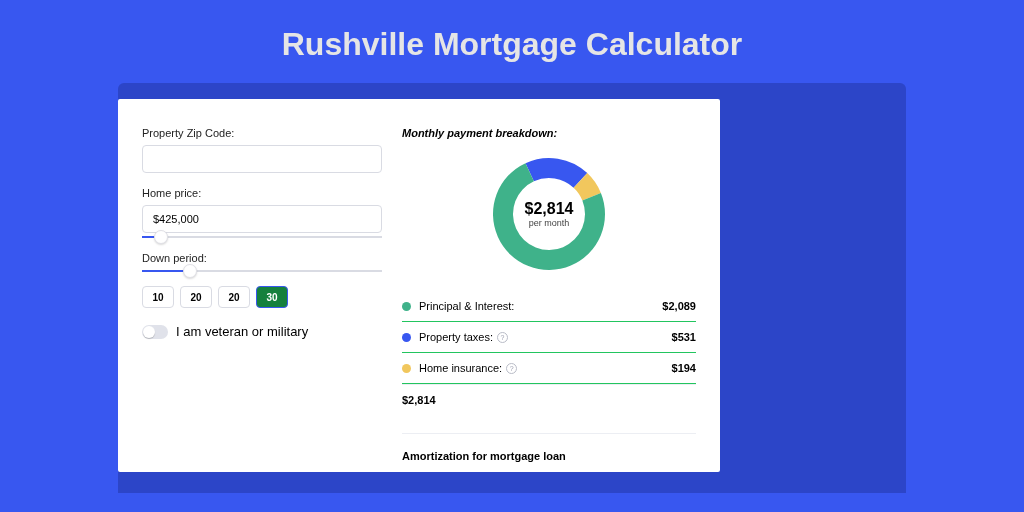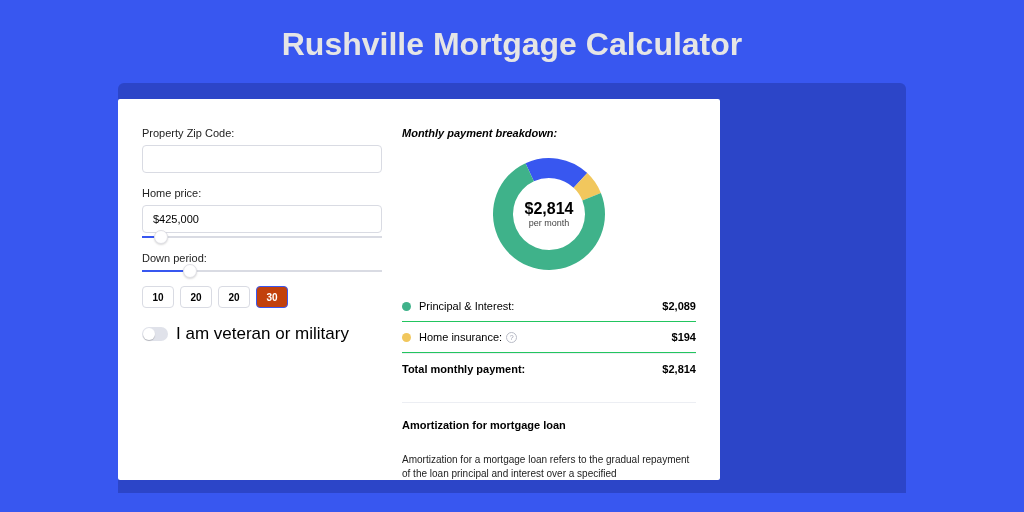--- a/index.html
+++ b/index.html
@@ -104,21 +104,21 @@
     border-radius: 4px;
     background: #fff;
     font-size: 10px;
     font-weight: 600;
     display: flex;
     align-items: center;
     justify-content: center;
     cursor: pointer;
   }
   .period-btn.active {
-    background: #c2410c;
+    background: #15803d;
     color: #fff;
     border-color: #3857f0;
   }
   .toggle-row {
     display: flex;
     align-items: center;
     gap: 8px;
     margin-top: 16px;
   }
   .toggle {
@@ -199,21 +199,21 @@
     font-size:7px;color:#9a9dad;align-items:center;justify-content:center;
   }
   .amort-section {
     margin-top: 18px;
     border-top: 1px solid #eceef3;
     padding-top: 16px;
   }
   .amort-title {
     font-size: 11px;
     font-weight: 700;
-    margin-bottom: 22px;
+    margin-bottom: 10px;
   }
   .amort-body {
     font-size: 10px;
     color: #222;
     line-height: 1.35;
   }
 </style>
 </head>
 <body>
 
@@ -252,21 +252,21 @@
         <div class="period-row" id="period-row">
             <div class="period-btn">10</div>
             <div class="period-btn">20</div>
             <div class="period-btn">20</div>
             <div class="period-btn active">30</div>
           </div>
       </div>
 
       <div class="toggle-row">
         <div class="toggle"></div>
-        <span style="font-size:17px;">I am veteran or military</span>
+        <span style="font-size:13px;">I am veteran or military</span>
       </div>
 
     </div>
 
     <div class="col-right">
       <div class="breakdown-title">Monthly payment breakdown:</div>
 
       <div class="chart-wrap">
         <div class="donut">
           <svg width="118" height="118" viewBox="0 0 118 118" id="donut-svg">
@@ -283,34 +283,40 @@
 
       <div id="line-items">
           <div class="line-item">
             <span class="dot dot-green"></span>
             <span class="li-label">
               <span>Principal &amp; Interest:</span>
             </span>
             <span class="li-amt">$2,089</span>
           </div>
           <div class="line-item">
+            <span class="dot dot-blue"></span>
+            <span class="li-label">
+              <span>Property taxes:</span>
+              <span class="info-icon">?</span>
+            </span>
+            <span class="li-amt">$531</span>
+          </div>
+          <div class="line-item">
             <span class="dot dot-yellow"></span>
             <span class="li-label">
               <span>Home insurance:</span>
               <span class="info-icon">?</span>
             </span>
             <span class="li-amt">$194</span>
           </div>
         </div>
 
       <div class="line-item total">
-        <span class="li-label">Total monthly payment:</span>
         <span class="li-amt">$2,814</span>
       </div>
 
       <div class="amort-section">
         <div class="amort-title">Amortization for mortgage loan</div>
-        <div class="amort-body">Amortization for a mortgage loan refers to the gradual repayment of the loan principal and interest over a specified</div>
       </div>
     </div>
 
   </div>
 </div>
 
 </body></html>

